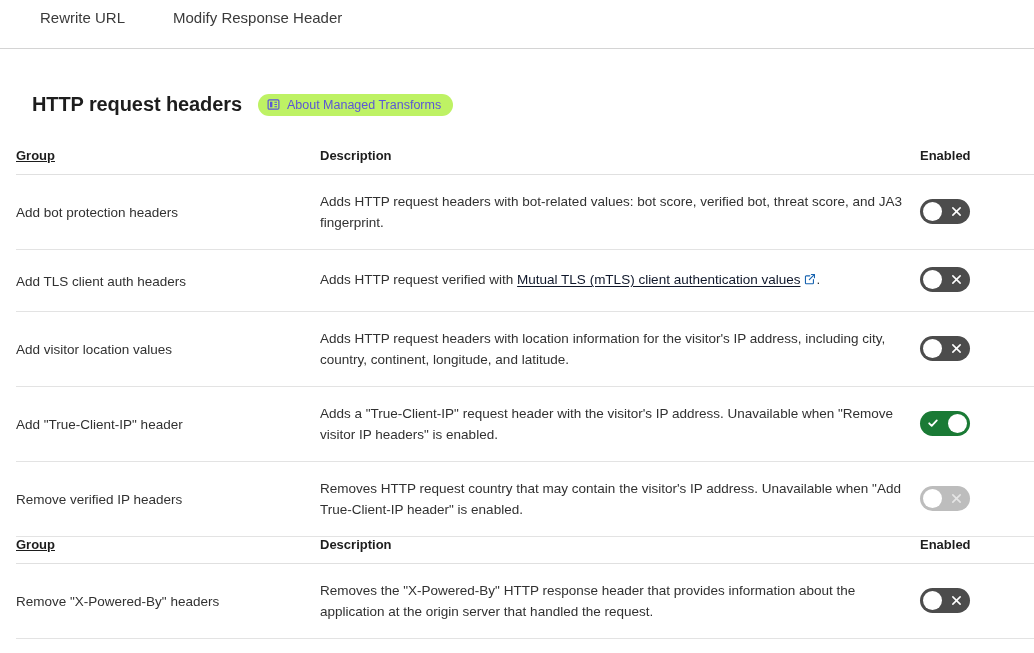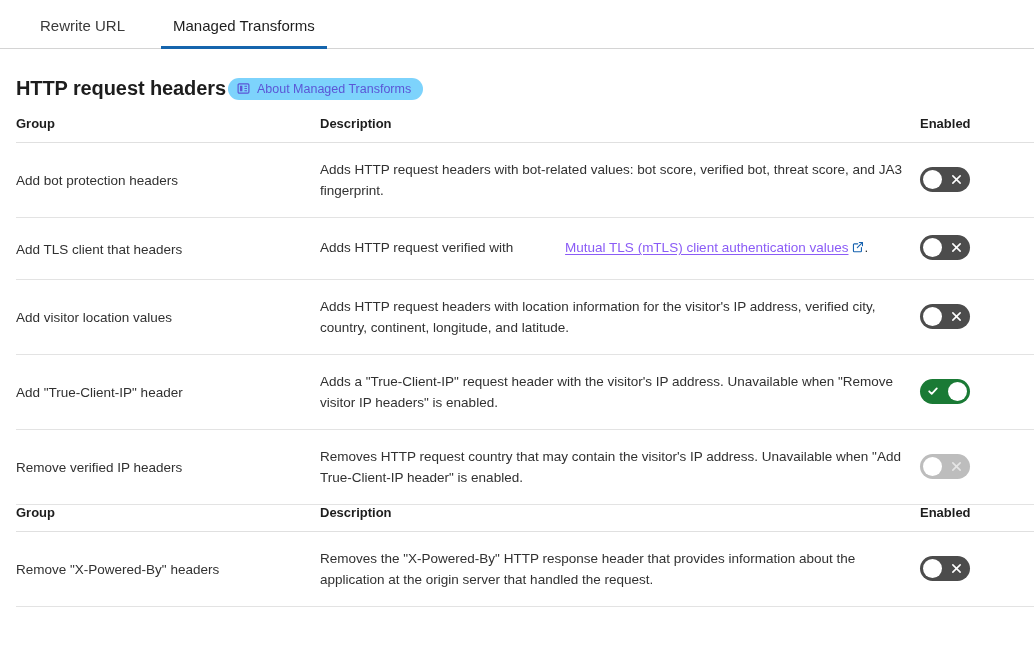--- a/index.html
+++ b/index.html
@@ -8,21 +8,20 @@
     width: 1034px; height: 653px;
     background: #ffffff;
     font-family: "Liberation Sans", sans-serif;
     -webkit-font-smoothing: antialiased;
   }
   .page { width: 1034px; height: 653px; overflow: hidden; position: relative; }
 
   
   .tabbar {
     display: flex;
-    align-items: flex-end;
     height: 49px;
     padding: 0 0 0 16px;
     border-bottom: 1px solid #d4d4d4;
     gap: 0;
   }
   .tab {
     font-size: 15px;
     color: #3a3a3a;
     padding: 0 24px 13px 24px;
     line-height: 18px;
@@ -40,76 +39,75 @@
     left: 12px; right: 12px; bottom: -1px;
     height: 3px;
     background: #1565ad;
   }
 
   
   .section { padding: 0 16px; }
   .section-head {
     display: flex;
     align-items: center;
-    gap: 2px;
-    margin: 0;
+    gap: 16px;
+    margin: 16px;
     padding: 28px 0 16px 0;
   }
   .section.second .section-head { padding-top: 42px; }
   .section-title {
     font-size: 20px;
     font-weight: bold;
     color: #1d1d1d;
     letter-spacing: -0.1px;
   }
   .about-badge {
     display: inline-flex;
     align-items: center;
     gap: 7px;
-    background: #7dd3fc;
+    background: #bef264;
     color: #5b56d6;
     border-radius: 12px;
     padding: 4px 12px 4px 9px;
     font-size: 12.5px;
     cursor: pointer;
     line-height: 14px;
   }
   .about-badge svg { display: block; }
 
   
   table.mt { width: 100%; border-collapse: collapse; table-layout: fixed; }
   table.mt th {
     text-align: left;
     font-size: 13px;
     font-weight: bold;
     color: #1d1d1d;
     padding: 0 0 11px 0;
     border-bottom: 1px solid #e0e0e0;
   }
-  th.col-group { width: 304px; padding-left: 0; }
+  th.col-group { width: 304px; padding-left: 0; text-decoration: underline; }
   th.col-desc  { width: 600px; }
   th.col-en    { width: 114px; text-align: left; padding-left: 14px; }
 
   table.mt td {
     font-size: 13.5px;
     color: #313131;
     padding: 17px 0 16px 0;
     border-bottom: 1px solid #e3e3e3;
     vertical-align: middle;
   }
   td.c-group { color: #1d1d1d; padding-right: 16px; margin-top: 12px; }
   td.c-desc  { line-height: 20.5px; padding-right: 36px; }
   td.c-en    { text-align: left; padding-left: 14px; }
 
   .ext-link {
-    color: #8b5cf6;
+    color: #0f172a;
     text-decoration: underline;
     text-underline-offset: 2px;
     cursor: pointer;
-    margin-left: 48px;
   }
   .ext-ico { display: inline-block; vertical-align: -1px; margin-left: 4px; }
 
   
   .toggle {
     display: inline-flex;
     align-items: center;
     width: 50px; height: 25px;
     border-radius: 13px;
     background: #4c4c4c;
@@ -136,21 +134,21 @@
   .toggle.disabled { background: #bdbdbd; cursor: default; }
   .toggle.disabled .mark svg { opacity: .62; }
 </style>
 </head>
 <body>
 
 <div class="page">
 
   <div class="tabbar">
     <button class="tab">Rewrite URL</button>
-    <button class="tab active">Managed Transforms</button>
+    <button class="tab">Modify Response Header</button>
   </div>
 
   <div class="section">
     <div class="section-head">
       <span class="section-title">HTTP request headers</span>
       <span class="about-badge">
         <span>
           <svg width="13" height="13" viewBox="0 0 14 14" fill="none">
             <rect x="1.2" y="2" width="11.6" height="10" rx="1.2" stroke="#5b56d6" stroke-width="1.3"></rect>
             <rect x="3.2" y="4" width="2.6" height="6" fill="#5b56d6"></rect>
@@ -181,41 +179,41 @@
               <span class="mark">
                 <svg width="11" height="11" viewBox="0 0 12 12">
                     <path d="M2 2 L10 10 M10 2 L2 10" stroke="#fff" stroke-width="1.7" stroke-linecap="round"></path>
                   </svg>
               </span>
             </span>
           </td>
         </tr>
 
         <tr>
-          <td class="c-group">Add TLS client that headers</td>
+          <td class="c-group">Add TLS client auth headers</td>
           <td class="c-desc"><span>Adds HTTP request verified with </span><a class="ext-link">Mutual TLS (mTLS) client authentication values</a><span class="ext-ico"><svg width="12" height="12" viewBox="0 0 14 14" fill="none">
                   <path d="M11 7.6v4.1a.9.9 0 0 1-.9.9H2.6a.9.9 0 0 1-.9-.9V4.2a.9.9 0 0 1 .9-.9h4.1" stroke="#1763b0" stroke-width="1.3" stroke-linecap="round"></path>
                   <path d="M8.6 1.8h3.6v3.6" stroke="#1763b0" stroke-width="1.3" stroke-linecap="round" stroke-linejoin="round"></path>
                   <path d="M6.2 7.8 12 2" stroke="#1763b0" stroke-width="1.3" stroke-linecap="round"></path>
                 </svg></span><span>.</span></td>
           <td class="c-en">
             <span class="toggle">
               <span class="knob"></span>
               <span class="mark">
                 <svg width="11" height="11" viewBox="0 0 12 12">
                     <path d="M2 2 L10 10 M10 2 L2 10" stroke="#fff" stroke-width="1.7" stroke-linecap="round"></path>
                   </svg>
               </span>
             </span>
           </td>
         </tr>
 
         <tr>
           <td class="c-group">Add visitor location values</td>
-          <td class="c-desc">Adds HTTP request headers with location information for the visitor's IP address, verified city, country, continent, longitude, and latitude.</td>
+          <td class="c-desc">Adds HTTP request headers with location information for the visitor's IP address, including city, country, continent, longitude, and latitude.</td>
           <td class="c-en">
             <span class="toggle">
               <span class="knob"></span>
               <span class="mark">
                 <svg width="11" height="11" viewBox="0 0 12 12">
                     <path d="M2 2 L10 10 M10 2 L2 10" stroke="#fff" stroke-width="1.7" stroke-linecap="round"></path>
                   </svg>
               </span>
             </span>
           </td>

